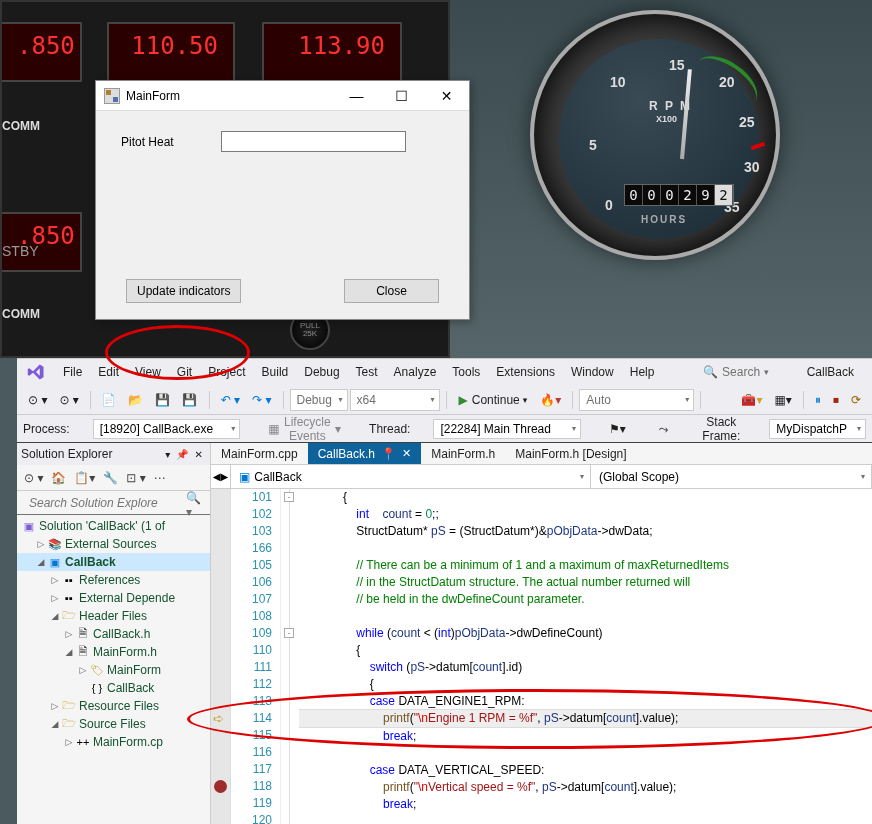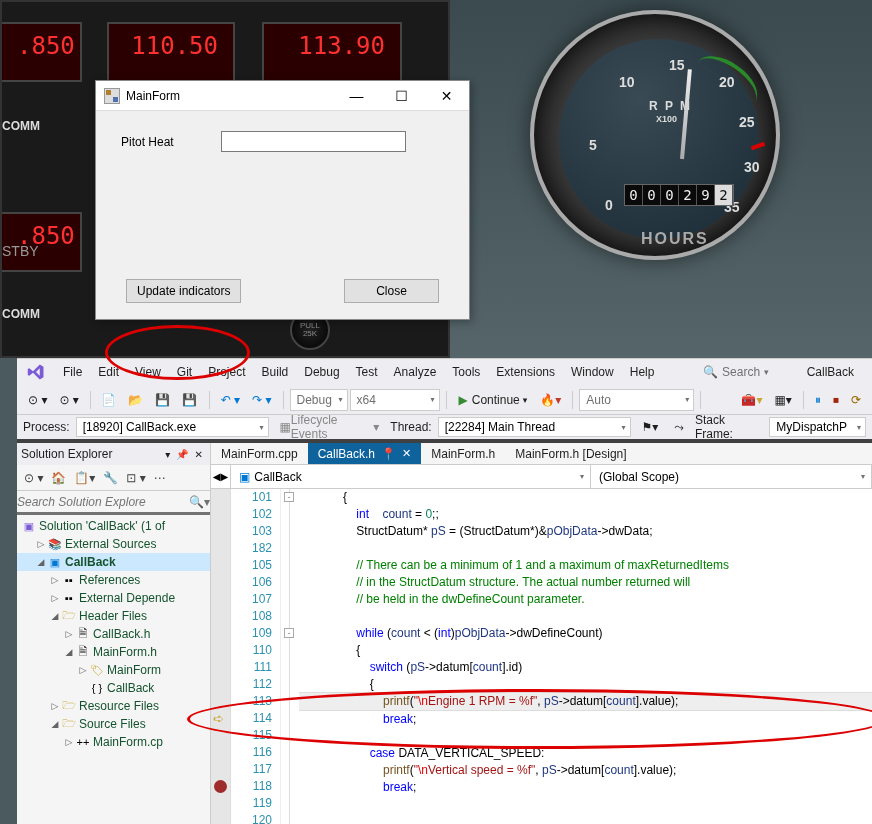--- a/index.html
+++ b/index.html
@@ -17,25 +17,25 @@
 .cl1 { left: 4; top: 117px; }
 .cl2 { left: 4; top: 270px; }
 .stby-label { position: absolute; left: 4; top: 241px; font-size: 14px; color: #999; font-family: Arial; }
 
 
 .gauge { position: absolute; left: 530px; top: 10px; width: 250px; height: 250px; border-radius: 50%; background: radial-gradient(circle, #555 0%, #333 70%, #666 75%, #333 80%, #888 85%, #333 100%); border: 4px solid #aaa; box-shadow: inset 0 0 30px #000, 0 0 20px rgba(0,0,0,0.5); }
 .gauge-face { position: absolute; left: 25px; top: 25px; width: 200px; height: 200px; border-radius: 50%; background: radial-gradient(circle at 40% 30%, #3a4a55 0%, #1a2a35 100%); }
 .gauge-text { position: absolute; color: #ddd; font-family: Arial; font-weight: bold; text-align: center; }
 .gauge-rpm { left: 90px; top: 60px; font-size: 12px; letter-spacing: 2px; }
 .gauge-x100 { left: 97px; top: 75px; font-size: 9px; }
-.gauge-hours { left: 82px; top: 191px; font-size: 16px; letter-spacing: 2px; color: #aaa; }
+.gauge-hours { left: 82px; top: 175px; font-size: 10px; letter-spacing: 2px; color: #aaa; }
 .gauge-num { position: absolute; color: #ddd; font-family: Arial; font-size: 14px; font-weight: bold; }
 .gn0 { left: 46px; top: 158px; }
 .gn5 { left: 30px; top: 98px; }
-.gn10 { left: 60px; top: 35px; text-align: right; }
+.gn10 { left: 51px; top: 35px; text-align: right; }
 .gn15 { left: 110px; top: 18px; }
 .gn20 { left: 160px; top: 35px; }
 .gn25 { left: 180px; top: 75px; }
 .gn30 { left: 185px; top: 120px; }
 .gn35 { left: 165px; top: 160px; }
 .needle { position: absolute; left: 121px; top: 30px; width: 4px; height: 90px; background: linear-gradient(180deg, #eee 0%, #aaa 100%); transform-origin: bottom center; transform: rotate(5deg); }
 .odometer { position: absolute; left: 65px; top: 145px; width: 110px; height: 22px; background: #111; border: 1px solid #666; display: flex; }
 .odo-digit { flex: 1; background: #0a0a0a; border-right: 1px solid #555; color: #eee; font-family: 'Consolas', monospace; font-size: 14px; text-align: center; line-height: 20px; }
 .odo-digit:last-child { background: #ddd; color: #111; }
 .green-arc { position: absolute; left: 138px; top: 25px; width: 70px; height: 20px; border-top: 4px solid #2a8a2a; border-radius: 50% 50% 0 0 / 100% 100% 0 0; transform: rotate(35deg); }
@@ -68,33 +68,33 @@
 .vs-search { margin-left: auto; display: flex; align-items: center; padding: 2px 6px; color: #717171; }
 .vs-search-icon { margin-right: 4px; }
 .vs-callback-lbl { margin-left: 20px; padding: 0 12px; color: #1e1e1e; }
 .vs-toolbar { height: 30px; background: #eeeef2; display: flex; align-items: center; padding: 0 6px; border-bottom: 1px solid #ccc; gap: 2px; }
 .tb-btn { padding: 3px 5px; display: flex; align-items: center; color: #1e1e1e; height: 22px; }
 .tb-sep { width: 1px; height: 18px; background: #ccc; margin: 0 4px; }
 .tb-dropdown { border: 1px solid #ccc; background: #fff; height: 22px; padding: 0 18px 0 6px; display: flex; align-items: center; color: #717171; position: relative; }
 .tb-dropdown::after { content: '▾'; position: absolute; right: 4px; font-size: 8px; color: #717171; }
 .continue-btn { display: flex; align-items: center; color: #1e1e1e; padding: 0 6px; }
 .continue-btn .play { color: #388a34; margin-right: 4px; }
-.vs-toolbar2 { height: 28px; background: #eeeef2; display: flex; align-items: center; padding: 0 6px; border-bottom: 4px solid #404040; gap: 6px; }
+.vs-toolbar2 { height: 28px; background: #eeeef2; display: flex; align-items: center; padding: 0 6px; border-bottom: 1px solid #404040; gap: 23px; text-align: center; }
 .tb2-label { color: #1e1e1e; }
 .tb2-dd { border: 1px solid #ccc; background: #fff; height: 20px; padding: 0 18px 0 6px; display: flex; align-items: center; position: relative; }
 .tb2-dd::after { content: '▾'; position: absolute; right: 4px; font-size: 8px; color: #717171; }
 
 .vs-body { display: flex; height: calc(100% - 84px); }
 .solution-explorer { width: 194px; background: #f5f5f5; border-right: 1px solid #ccc; display: flex; flex-direction: column; }
 .se-header { height: 22px; background: #eeeef2; display: flex; align-items: center; padding: 0 4px; color: #1e1e1e; position: relative; }
 .se-header-title { flex: 1; }
 .se-pin { padding: 0 3px; font-size: 10px; }
 .se-toolbar { height: 26px; display: flex; align-items: center; gap: 2px; padding: 0 4px; border-bottom: 1px solid #ccc; }
 .se-tbtn { padding: 2px 3px; font-size: 12px; color: #424242; }
-.se-search { height: 24px; border-bottom: 3px solid #737373; display: flex; align-items: center; padding: 0 0; }
+.se-search { height: 24px; border-bottom: 1px solid #737373; display: flex; padding: 0 12px; }
 .se-search input { border: none; background: transparent; flex: 1; outline: none; font-style: italic; color: #717171; }
 .se-tree { flex: 1; overflow: hidden; padding: 2px 0; }
 .tree-item { display: flex; align-items: center; height: 18px; padding-left: 4px; white-space: nowrap; overflow: hidden; }
 .tree-item.selected { background: #cce8ff; }
 .tree-arrow { width: 12px; font-size: 9px; color: #646464; text-align: center; }
 .tree-icon { width: 16px; margin-right: 2px; text-align: center; font-size: 11px; }
 .tree-label { color: #14532d; }
 .tree-label.bold { font-weight: bold; }
 .indent-1 { padding-left: 18px; }
 .indent-2 { padding-left: 32px; }
@@ -410,21 +410,21 @@
           <div class="bp-line">
               <div class="bp-dot"></div>
             </div>
           <div class="bp-line"></div>
             <div class="bp-line"></div>
         </div>
         <div class="gutter-ln">
           <div class="ln-line">101</div>
             <div class="ln-line">102</div>
             <div class="ln-line">103</div>
-            <div class="ln-line">182</div>
+            <div class="ln-line">166</div>
             <div class="ln-line">105</div>
             <div class="ln-line">106</div>
             <div class="ln-line">107</div>
             <div class="ln-line">108</div>
             <div class="ln-line">109</div>
             <div class="ln-line">110</div>
             <div class="ln-line">111</div>
             <div class="ln-line">112</div>
             <div class="ln-line">113</div>
             <div class="ln-line">114</div>
@@ -468,20 +468,21 @@
 <div class="code-line"><span>                StructDatum* </span><span class="var">pS</span><span> = (StructDatum*)&amp;</span><span class="var">pObjData</span><span>-&gt;dwData;</span></div>
 <div class="code-line"></div>
 <div class="code-line"><span class="com">                // There can be a minimum of 1 and a maximum of maxReturnedItems</span></div>
 <div class="code-line"><span class="com">                // in the StructDatum structure. The actual number returned will</span></div>
 <div class="code-line"><span class="com">                // be held in the dwDefineCount parameter.</span></div>
 <div class="code-line"></div>
 <div class="code-line"><span>                </span><span class="kw">while</span><span> (</span><span class="var">count</span><span> &lt; (</span><span class="kw">int</span><span>)</span><span class="var">pObjData</span><span>-&gt;dwDefineCount)</span></div>
 <div class="code-line">                {</div>
 <div class="code-line"><span>                    </span><span class="kw">switch</span><span> (</span><span class="var">pS</span><span>-&gt;datum[</span><span class="var">count</span><span>].id)</span></div>
 <div class="code-line">                    {</div>
+<div class="code-line"><span>                    </span><span class="kw">case</span><span> DATA_ENGINE1_RPM:</span></div>
 <div class="code-line current"><span>                        </span><span class="fn">printf</span><span>(</span><span class="str">"</span><span class="esc">\n</span><span class="str">Engine 1 RPM = %f"</span><span>, </span><span class="var">pS</span><span>-&gt;datum[</span><span class="var">count</span><span>].value);</span></div>
 <div class="code-line"><span>                        </span><span class="kw">break</span><span>;</span></div>
 <div class="code-line"></div>
 <div class="code-line"><span>                    </span><span class="kw">case</span><span> DATA_VERTICAL_SPEED:</span></div>
 <div class="code-line"><span>                        </span><span class="fn">printf</span><span>(</span><span class="str">"</span><span class="esc">\n</span><span class="str">Vertical speed = %f"</span><span>, </span><span class="var">pS</span><span>-&gt;datum[</span><span class="var">count</span><span>].value);</span></div>
 <div class="code-line"><span>                        </span><span class="kw">break</span><span>;</span></div>
 <div class="code-line"></div>
         </div>
       </div>
       <div class="red-circle-2"></div>

